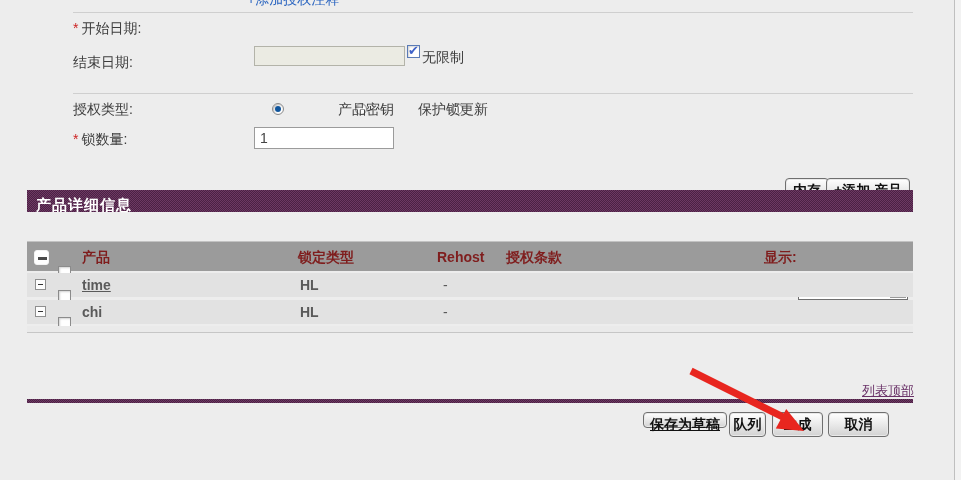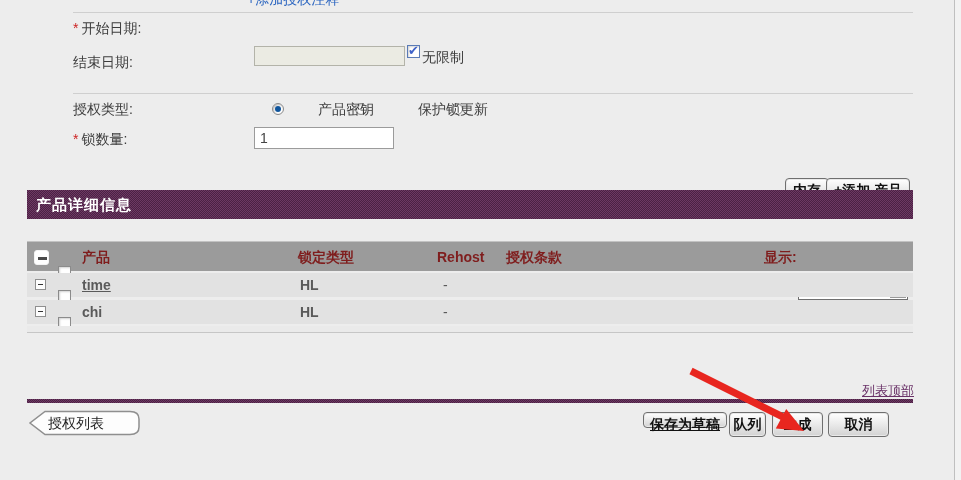--- a/index.html
+++ b/index.html
@@ -79,36 +79,36 @@
   <span class="checkbox checked abs" style="left:407px; top:44px;"></span>
   <div class="label abs" style="left:422px; top:49px;">无限制</div>
 
   <div class="hr abs" style="left:73px; top:93px; width:840px;"></div>
 
   
   <div class="label abs" style="left:73px; top:101px;">授权类型:</div>
   <span class="radio selected abs" style="left:255px; top:101px;"></span>
   <div class="label abs" style="left:272px; top:101px;margin-top:27px;">硬件锁</div>
   <span class="radio abs" style="left:321px; top:101px;"></span>
-  <div class="label abs" style="left:318px; top:101px;">产品密钥</div>
+  <div class="label abs" style="left:338px; top:101px;">产品密钥</div>
   <span class="radio abs" style="left:401px; top:101px;"></span>
   <div class="label abs" style="left:418px; top:101px;">保护锁更新</div>
 
   
   <div class="label abs" style="left:73px; top:131px;">
     <span class="req">*</span><span>锁数量:</span>
   </div>
   <input class="txt-input abs" style="left: 254px; top: 127px; width: 140px; height: 22px;" value="1">
 
   
   <div class="btn btn-sm abs" style="left:785px; top:178px;">内存</div>
   <div class="btn btn-sm abs" style="left:826px; top:178px;">+添加 产品</div>
 
   
-  <div class="purple-tex abs" style="left:27px; top:190px; width:886px; height:29px;">
+  <div class="purple-tex abs" style="left:27px; top:190px; width:886px; height:22px;">
     <div class="bar-title">产品详细信息</div>
   </div>
 
   
   <div class="thead abs" style="left:27px; top:241px; width:886px; height:30px;">
     <div class="minus-all abs" style="left:7px; top:8px;"></div>
     <span class="checkbox abs" style="left:31px; top:8px;"></span>
     <div class="th abs" style="left:55px; top:7px;">产品</div>
     <div class="th abs" style="left:271px; top:7px;">锁定类型</div>
     <div class="th abs" style="left:410px; top:7px;">Rehost</div>
@@ -140,26 +140,20 @@
   
   <div class="abs" style="left:27px; top:326px; width:886px; height:6px; background:#eaeaea;"></div>
   <div class="hr abs" style="left:27px; top:332px; width:886px; background:#c6c6c6;"></div>
 
   <a class="purple-link abs" style="left:862px; top:337px;margin-top:45px;">列表顶部</a>
 
   
   <div class="purple-tex abs" style="left:27px; top:399px; width:886px; height:4px;"></div>
 
   
-  <div class="abs" style="left:28px; top:410px; width:114px; height:26px;">
-    <svg width="114" height="26">
-      <path d="M 17 1.5 L 102 1.5 Q 111 1.5 111 9 L 111 17 Q 111 24.5 102 24.5 L 17 24.5 L 2 13 Z" fill="#fdfdfd" stroke="#8f8f8f" stroke-width="1.5"></path>
-    </svg>
-    <div class="abs" style="left:20px; top:5px; font-size:14px; color:#222; white-space:nowrap;">授权列表</div>
-  </div>
 
   
   <div class="btn abs" style="left:643px; top:412px; width:84px; height:16px;text-decoration:underline;">保存为草稿</div>
   <div class="btn abs" style="left:729px; top:412px; width:37px; height:25px;">队列</div>
   <div class="btn abs" style="left:772px; top:412px; width:51px; height:25px;">生成</div>
   <div class="btn abs" style="left:828px; top:412px; width:61px; height:25px;">取消</div>
 
   
   <svg class="abs" style="left:0; top:0; pointer-events:none;" width="961" height="480">
     <line x1="691" y1="371" x2="783" y2="417" stroke="#e8261f" stroke-width="7"></line>

